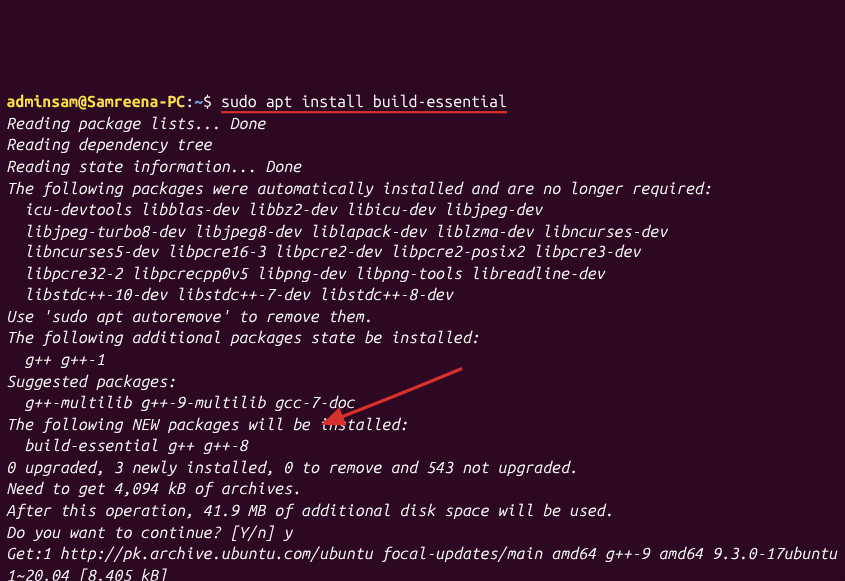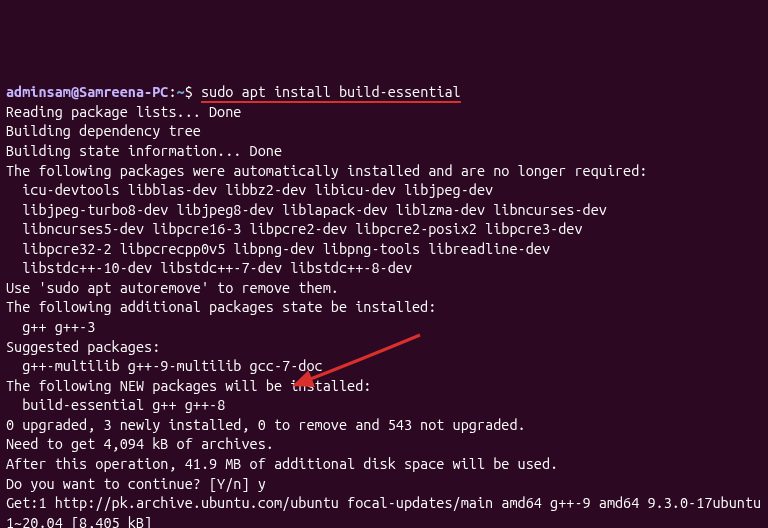--- a/index.html
+++ b/index.html
@@ -9,51 +9,51 @@
       font-family: "Ubuntu Mono", "DejaVu Sans Mono", Consolas, monospace;
       font-size: 14.5px;
       line-height: 1.35;
       padding: 4px 6px;
       width: 768px;
       height: 528px;
       overflow: hidden;
       white-space: pre-wrap;
       word-break: break-all;
     }
-    .prompt-user { color: #c4b5fd; font-weight: bold; }
+    .prompt-user { color: #fde047; font-weight: bold; }
     .prompt-colon { color: #ffffff; }
     .prompt-path { color: #729fcf; font-weight: bold; }
     .prompt-dollar { color: #ffffff; }
     .cmd { color: #ffffff; margin-top: 18px; }
     .underline { border-bottom: 2px solid #d9302e; padding-bottom: 1px; }
-    .line { color: #ffffff; }
+    .line { color: #ffffff; font-style: italic; }
     .arrow-layer {
       position: absolute;
       pointer-events: none;
       top: 0; left: 0;
     }
   </style>
 </head>
 <body>
 
 
 
 <div><span><span class="prompt-user">adminsam@Samreena-PC</span><span class="prompt-colon">:</span><span class="prompt-path">~</span><span class="prompt-dollar">$</span><span class="cmd"> </span><span class="cmd underline">sudo apt install build-essential</span></span>
 <span class="line">Reading package lists... Done</span>
-<span class="line">Building dependency tree</span>
-<span class="line">Building state information... Done</span>
+<span class="line">Reading dependency tree</span>
+<span class="line">Reading state information... Done</span>
 <span class="line">The following packages were automatically installed and are no longer required:</span>
 <span class="line">  icu-devtools libblas-dev libbz2-dev libicu-dev libjpeg-dev</span>
 <span class="line">  libjpeg-turbo8-dev libjpeg8-dev liblapack-dev liblzma-dev libncurses-dev</span>
 <span class="line">  libncurses5-dev libpcre16-3 libpcre2-dev libpcre2-posix2 libpcre3-dev</span>
 <span class="line">  libpcre32-2 libpcrecpp0v5 libpng-dev libpng-tools libreadline-dev</span>
 <span class="line">  libstdc++-10-dev libstdc++-7-dev libstdc++-8-dev</span>
 <span class="line">Use 'sudo apt autoremove' to remove them.</span>
 <span class="line">The following additional packages state be installed:</span>
-<span class="line">  g++ g++-3</span>
+<span class="line">  g++ g++-1</span>
 <span class="line">Suggested packages:</span>
 <span class="line">  g++-multilib g++-9-multilib gcc-7-doc</span>
 <span class="line">The following NEW packages will be installed:</span>
 <span class="line">  build-essential g++ g++-8</span>
 <span class="line">0 upgraded, 3 newly installed, 0 to remove and 543 not upgraded.</span>
 <span class="line">Need to get 4,094 kB of archives.</span>
 <span class="line">After this operation, 41.9 MB of additional disk space will be used.</span>
 <span class="line">Do you want to continue? [Y/n] y</span>
 <span class="line">Get:1 http://pk.archive.ubuntu.com/ubuntu focal-updates/main amd64 g++-9 amd64 9.3.0-17ubuntu1~20.04 [8,405 kB]</span>
 

